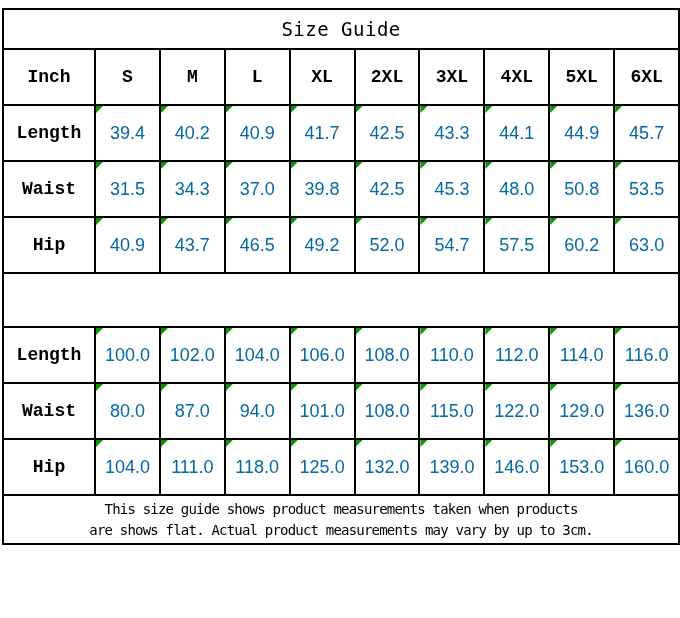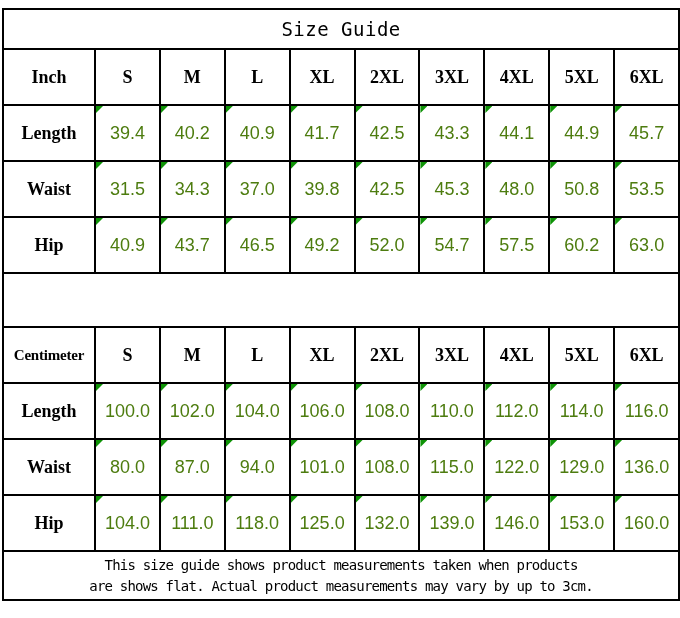--- a/index.html
+++ b/index.html
@@ -40,35 +40,35 @@
   tr.spacer-row { height: 54px; }
   tr.footer-row { height: 49px; margin-top: 36px; }
 
   .title-cell {
     font-family: "DejaVu Sans Mono", monospace;
     font-size: 19px;
     color: #000000;
     letter-spacing: 0.5px;
   }
   .hdr {
-    font-family: Liberation Serif, serif;
+    font-family: Liberation Mono, monospace;
     font-weight: bold;
     font-size: 18px;
     color: #000000;
     white-space: nowrap;
   }
   .hdr.tight {
     font-size: 15px;
     letter-spacing: -0.2px;
   }
   .num {
     font-family: "Liberation Sans", sans-serif;
     font-size: 18px;
     font-weight: normal;
-    color: #4d7c0f;
+    color: #0369a1;
   }
   .tri {
     position: absolute;
     top: 0;
     left: 0;
     width: 7px;
     height: 7px;
     background: var(--marker, #0e9306);
     clip-path: polygon(0 0, 100% 0, 0 100%);
     pointer-events: none;
@@ -152,32 +152,20 @@
           <td class="num"><span class="tri"></span>60.2</td>
           <td class="num"><span class="tri"></span>63.0</td>
         </tr>
       </tbody>
     <tbody>
       <tr class="spacer-row">
         <td colspan="10"></td>
       </tr>
     </tbody>
     <tbody id="table-1">
-        <tr class="size-row">
-          <td class="hdr tight">Centimeter</td>
-          <td class="hdr">S</td>
-          <td class="hdr">M</td>
-          <td class="hdr">L</td>
-          <td class="hdr">XL</td>
-          <td class="hdr">2XL</td>
-          <td class="hdr">3XL</td>
-          <td class="hdr">4XL</td>
-          <td class="hdr">5XL</td>
-          <td class="hdr">6XL</td>
-        </tr>
         <tr class="size-row">
           <td class="hdr">Length</td>
           <td class="num"><span class="tri"></span>100.0</td>
           <td class="num"><span class="tri"></span>102.0</td>
           <td class="num"><span class="tri"></span>104.0</td>
           <td class="num"><span class="tri"></span>106.0</td>
           <td class="num"><span class="tri"></span>108.0</td>
           <td class="num"><span class="tri"></span>110.0</td>
           <td class="num"><span class="tri"></span>112.0</td>
           <td class="num"><span class="tri"></span>114.0</td>

